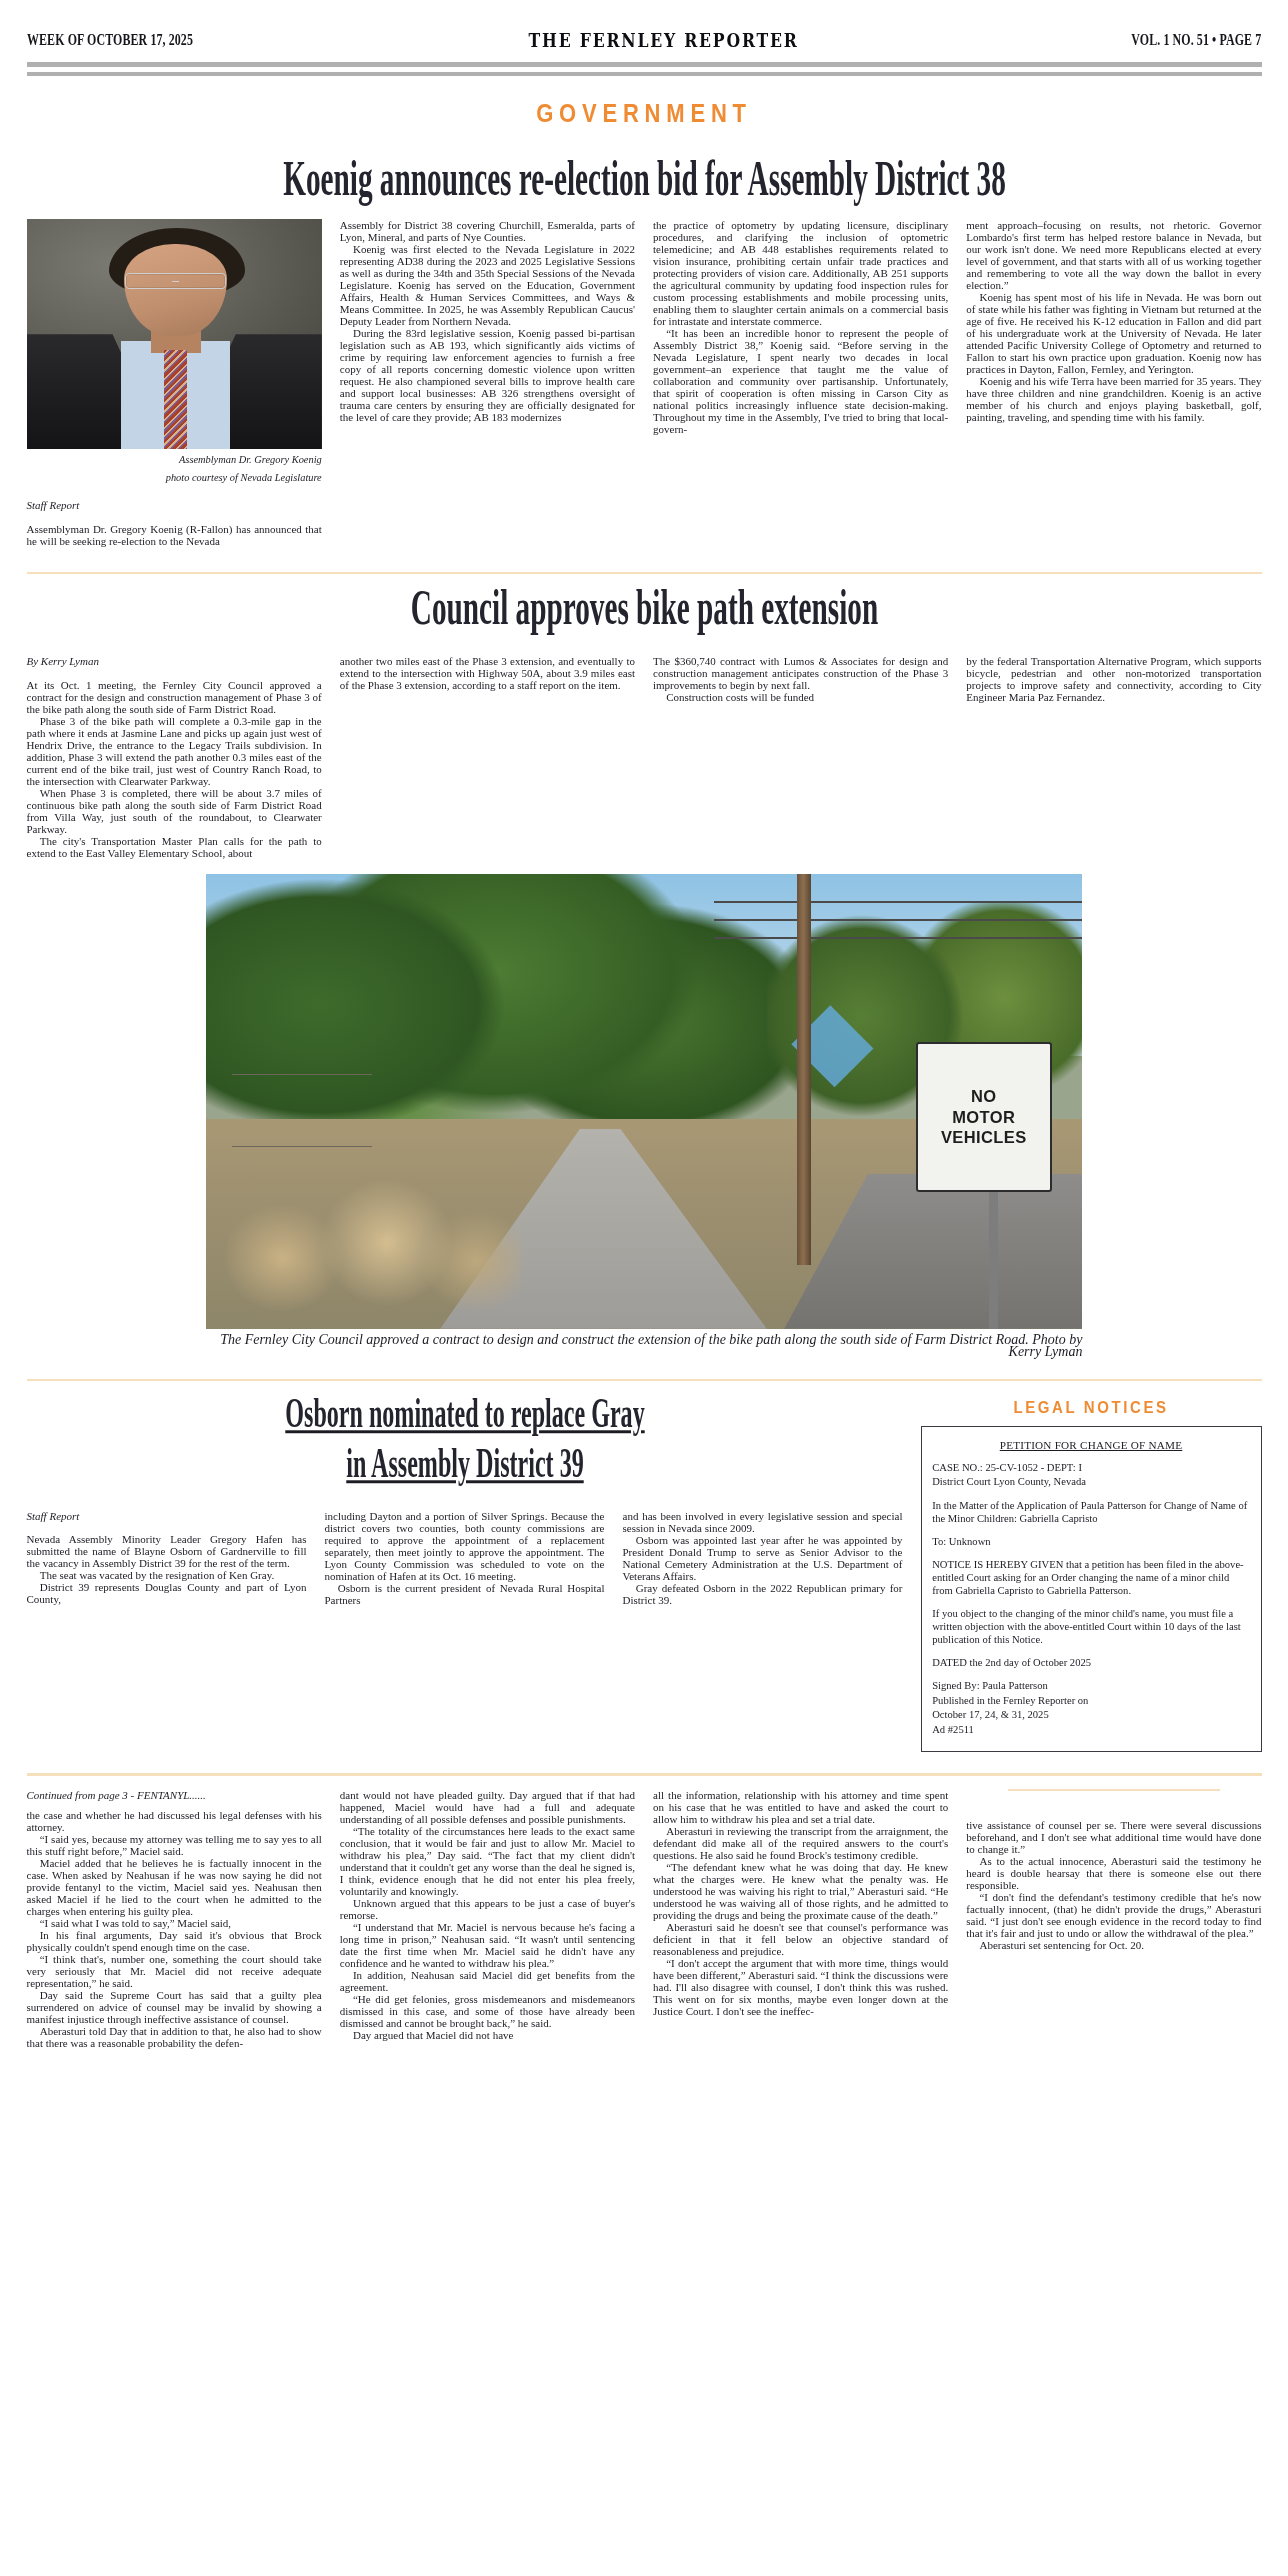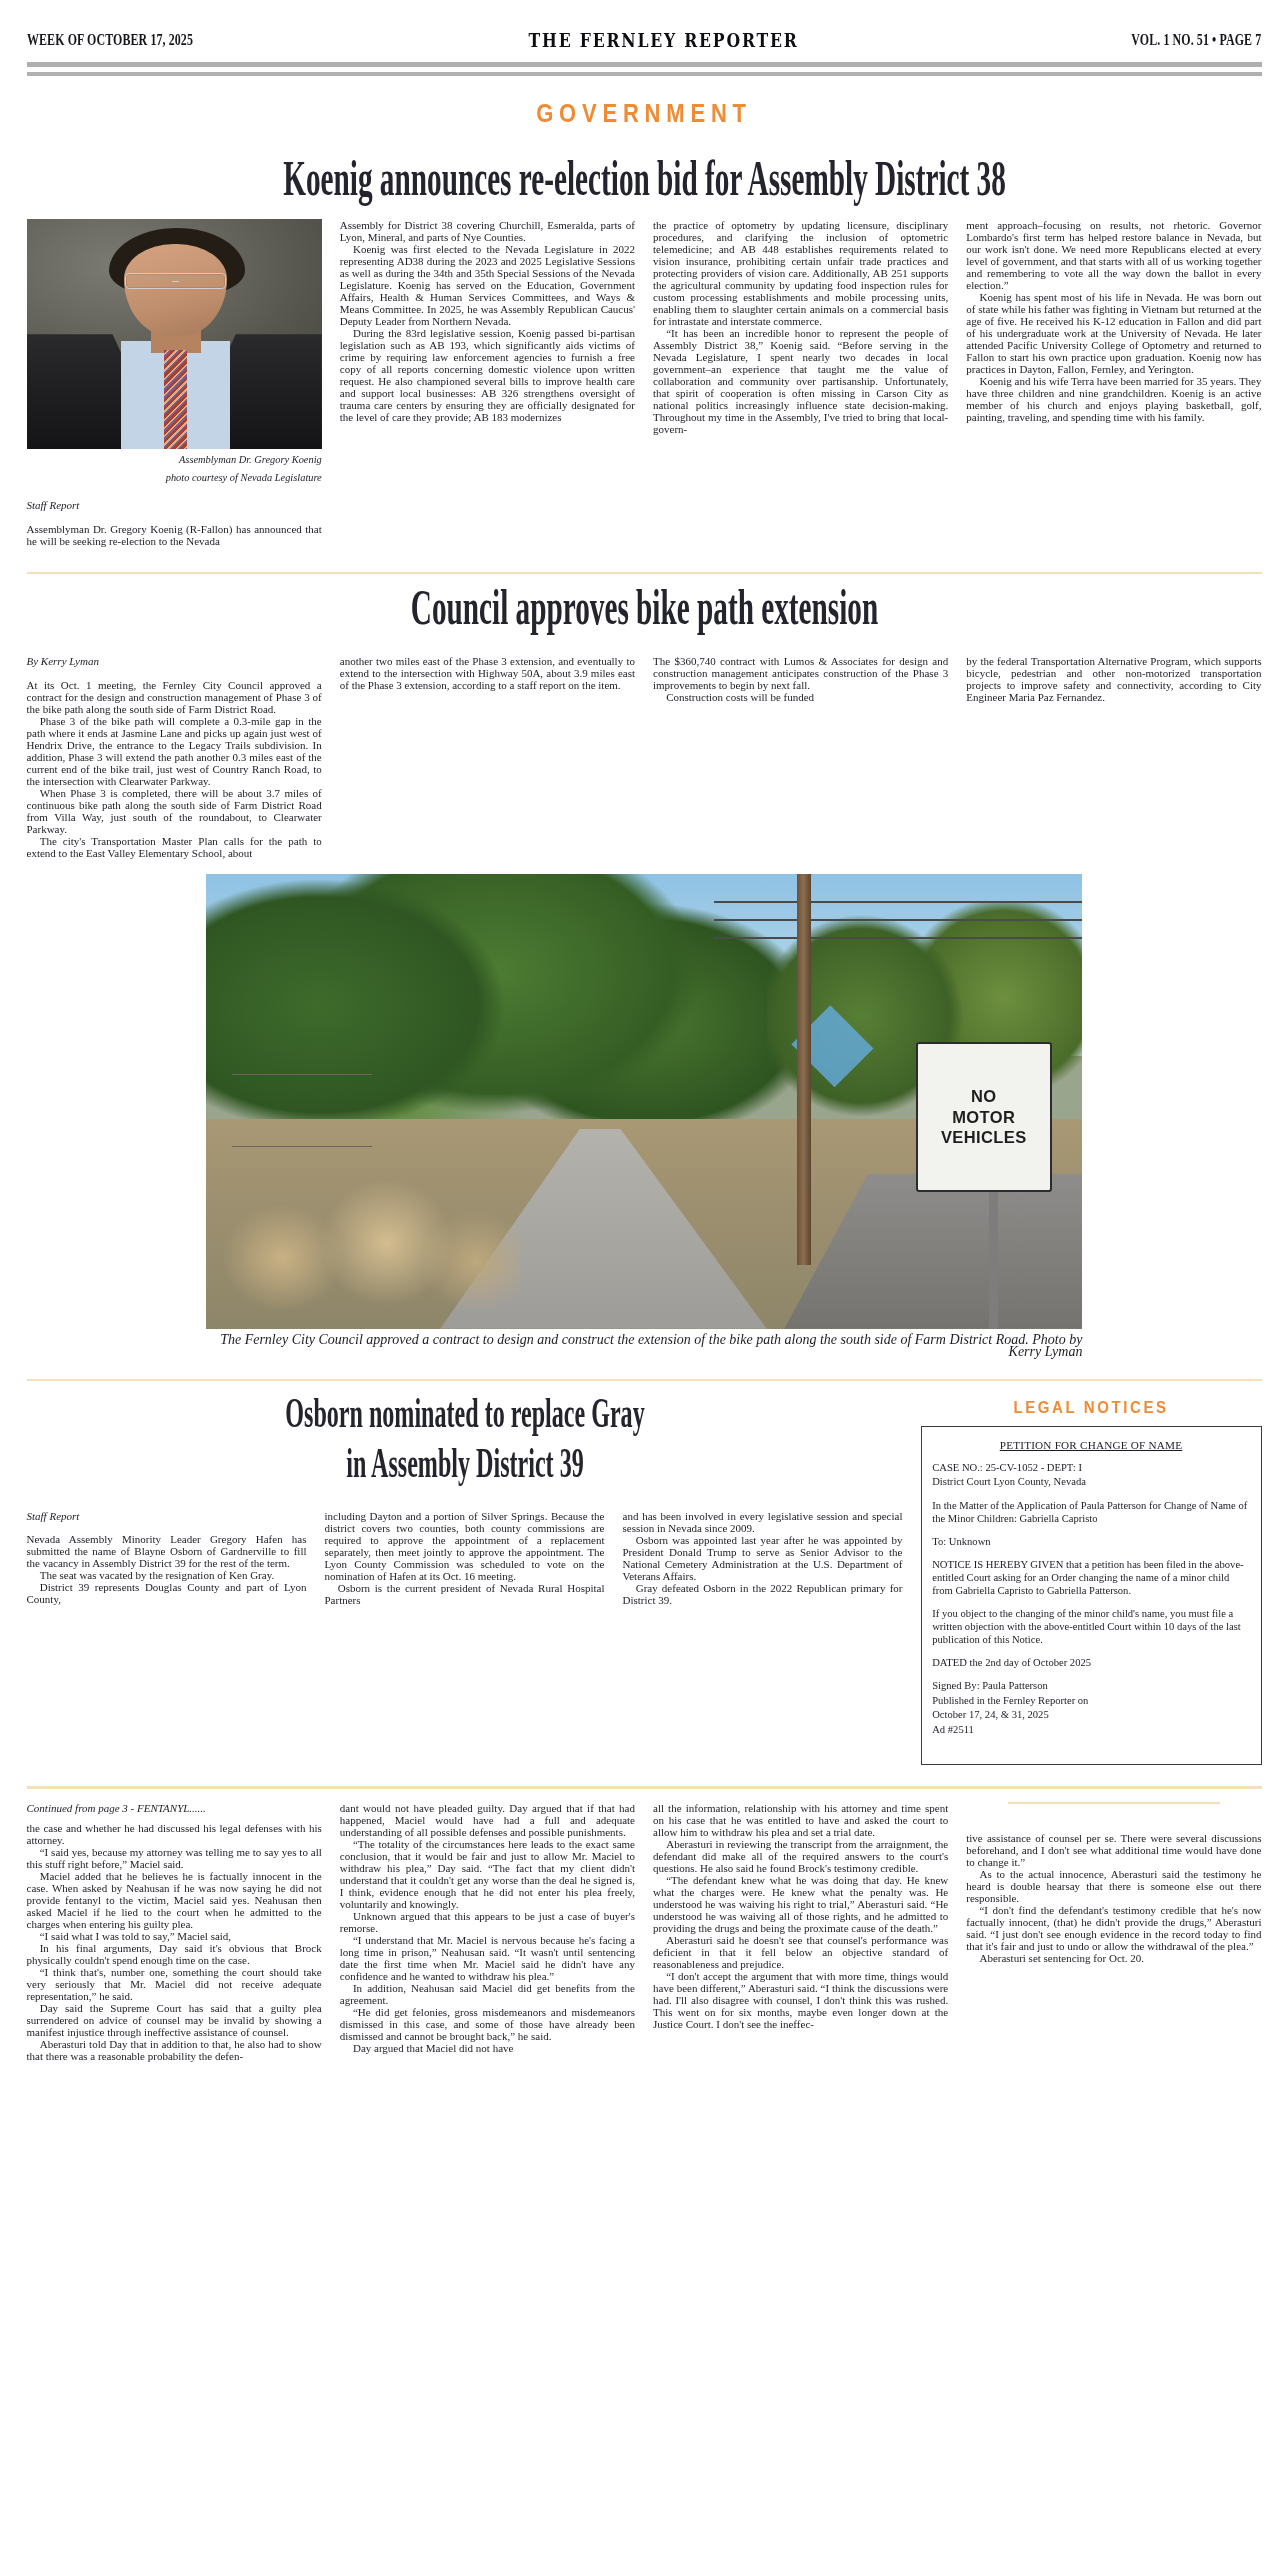--- a/index.html
+++ b/index.html
@@ -63,21 +63,21 @@
     text-align: center;
     font-family: "Liberation Serif", serif;
     font-weight: 700;
     color: #24242e;
     transform: scaleY(1.48) scaleX(.86);
     white-space: nowrap;
   }
   .h-lead  { font-size: 34px; margin-top: 33px; }
   .h-two   { font-size: 34px; margin-top: 26.5px; }
   .h-three { font-size: 28px; }
-  .headline-block { text-align:center; }
+  .headline-block { text-align:center;text-decoration:underline; }
   .h3-line { display:block; }
 
   
   .cols { display: flex; gap: 18px; }
   .col { flex: 1 1 0; min-width: 0; }
   p.body {
     font-family: "Liberation Serif", serif;
     font-size: 11px;
     line-height: 12px;
     text-align: justify;
@@ -236,21 +236,21 @@
   }
   .legal-box {
     border:1.2px solid #3a3a44;
     padding:11.6px 10.7px;
     margin-top:11.6px;
   }
   .legal-box p {
     font-family:"Liberation Serif", serif;
     font-size:10.6px; line-height:12.7px; margin:0 0 10.7px 0; text-indent:0;
   }
-  .legal-box p:last-child { margin-bottom:16px; }
+  .legal-box p:last-child { margin-bottom:3px; }
   .legal-title {
     text-align:center; text-decoration:underline;
     font-size:11.2px !important; letter-spacing:0.2px;
   }
   .legal-tight { margin-bottom:1.7px !important; }
 
   .continued {
     font-style:italic; font-size:11px; margin:0 0 8.3px 0;
   }
 </style>

